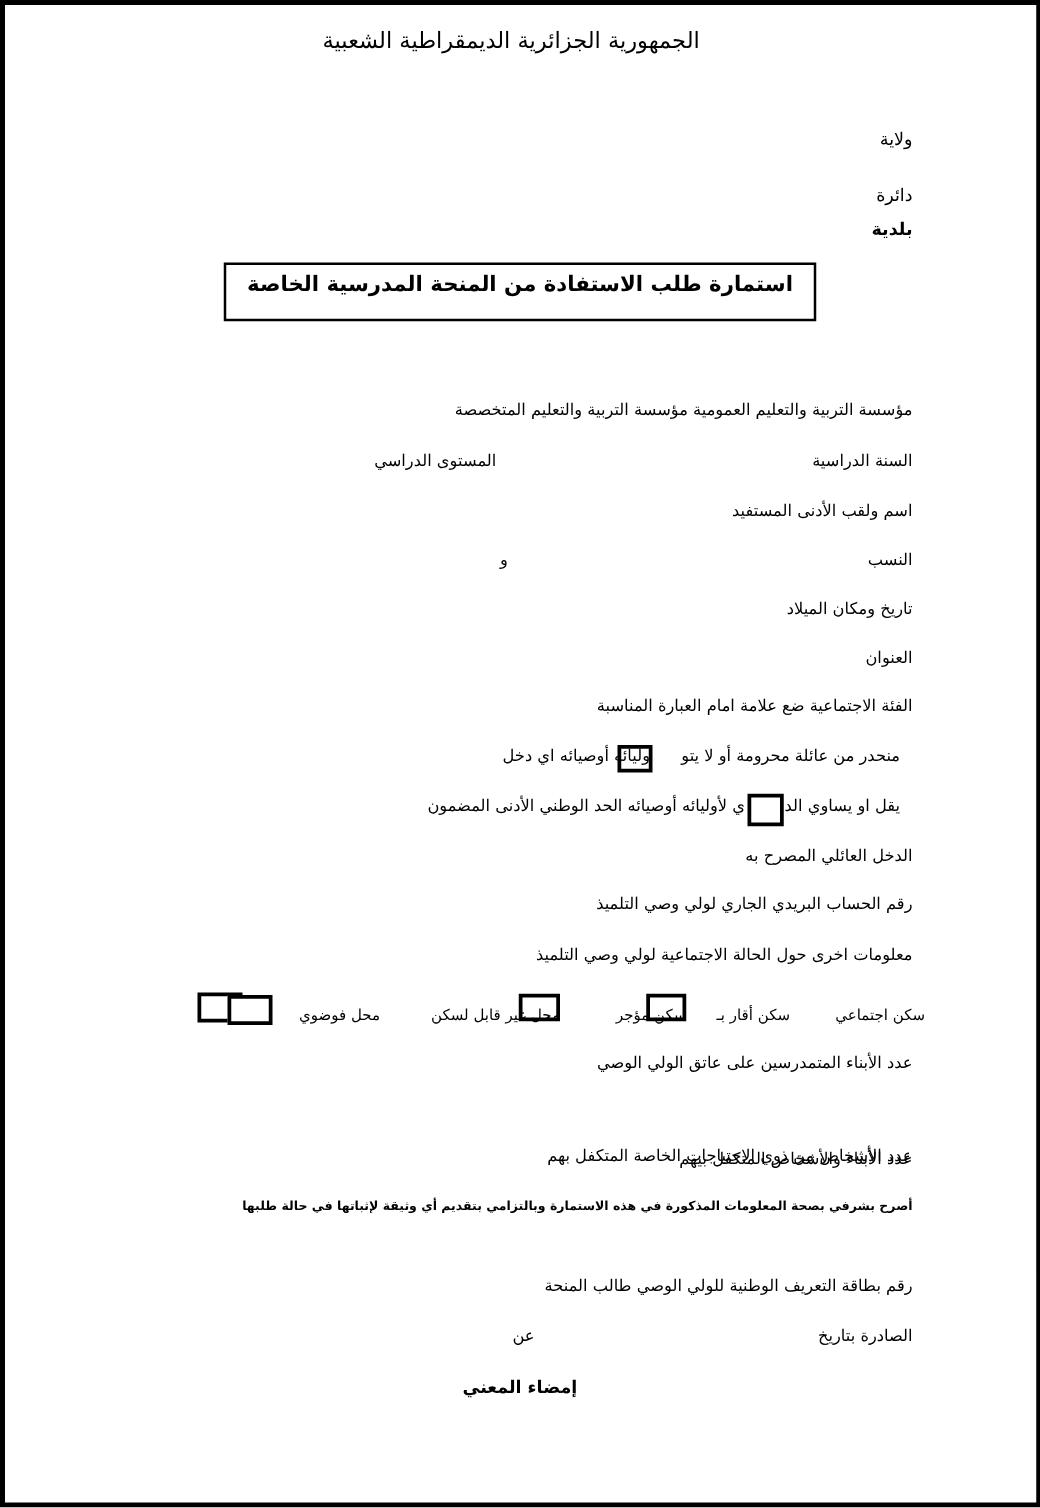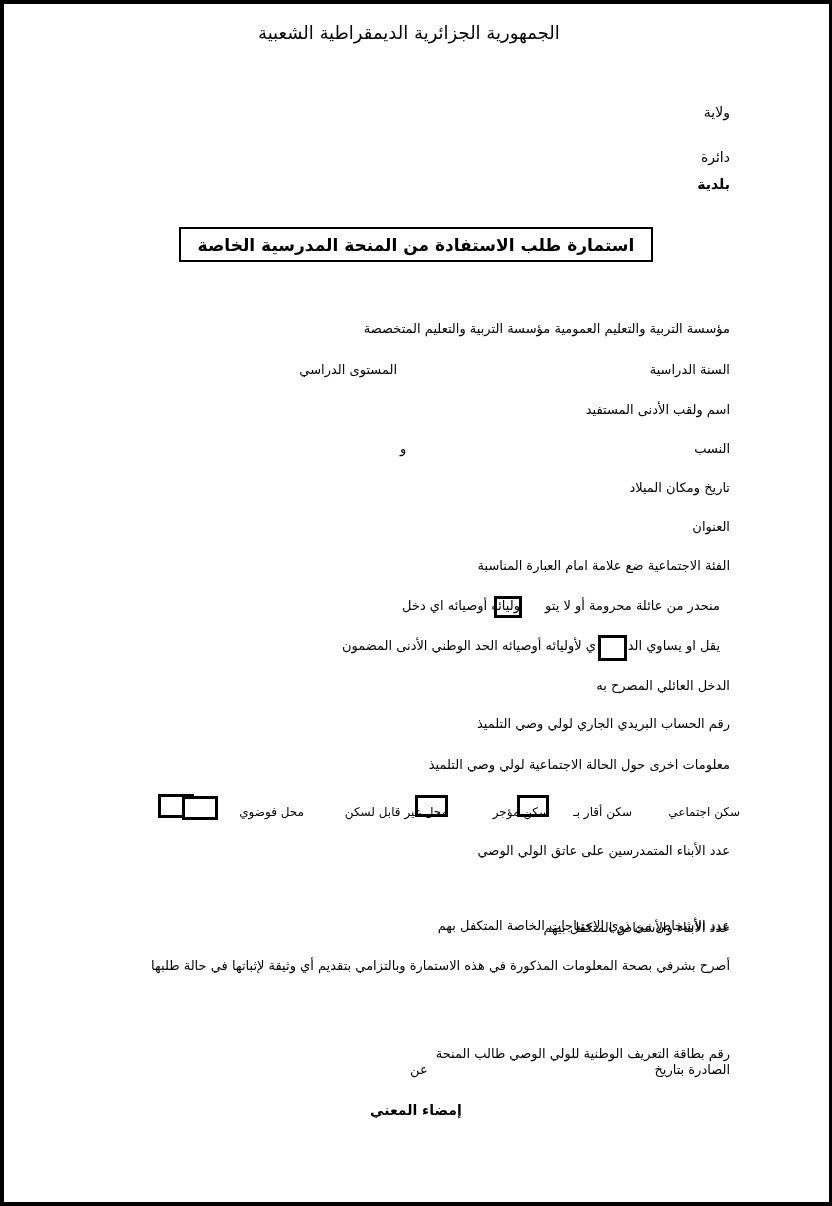--- a/index.html
+++ b/index.html
@@ -19,35 +19,35 @@
       color: #000;
       direction: rtl;
       white-space: nowrap;
       font-size: 13px;
       line-height: 16px;
     }
     .r { right: 102px; }
     .header-title { font-size: 18px; line-height: 22px; top: 22px; left: 258px; }
     .admin { font-size: 14px; margin-top: 36px; }
     .form-title-box {
-      position: absolute; left: 179px; top: 227px; width: 474px; height: 35px;
+      position: absolute; left: 179px; top: 210px; width: 474px; height: 47px;
       box-sizing: border-box; border: 2px solid #000;
     }
     .form-title {
       position: absolute; left: 0; right: 0; top: 6px; text-align: center;
       font-family: "DejaVu Sans", sans-serif; font-weight: bold; font-size: 17px;
       line-height: 20px; direction: rtl;
     }
     .bold { font-weight: bold; }
     .cb {
       position: absolute; box-sizing: border-box; border: 3px solid #000; background: #fff;
     }
     .declaration {
       position: absolute; right: 102px; top: 956px; width: 630px;
-      font-family: "DejaVu Sans", sans-serif; font-weight: normal; font-size: 13px;
+      font-family: "DejaVu Sans", sans-serif; font-weight: bold; font-size: 10px;
       line-height: 20px; direction: rtl; text-align: right; white-space: normal;
     }
   </style>
 </head>
 <body>
 
 <div class="frame"></div>
 
 <div class="t header-title">الجمهورية الجزائرية الديمقراطية الشعبية</div>
 <div class="t admin r" style="top:68px;">ولاية</div>
@@ -89,17 +89,17 @@
 <div class="t" style="top:804px; right:528px; font-size:12px;">محل فوضوي</div>
 <div class="cb" style="left:158px; top:794px; width:36px; height:24px;"></div>
 <div class="cb" style="left:182px; top:796px; width:36px; height:24px;"></div>
 
 <div class="t r" style="top:843px;">عدد الأبناء المتمدرسين على عاتق الولي   الوصي</div>
 <div class="t r" style="top:880px;margin-top:40px;">عدد الأبناء والأشخاص المتكفل بيهم</div>
 <div class="t r" style="top:918px;">عدد الأشخاص من ذوي الاحتياجات الخاصة المتكفل بهم</div>
 
 <div class="declaration">أصرح بشرفي   بصحة المعلومات المذكورة في هذه الاستمارة    وبالتزامي بتقديم أي وثيقة لإثباتها في حالة طلبها</div>
 
-<div class="t r" style="top:1022px;margin-top:24px;">رقم بطاقة التعريف الوطنية للولي   الوصي   طالب المنحة</div>
+<div class="t r" style="top:1022px;">رقم بطاقة التعريف الوطنية للولي   الوصي   طالب المنحة</div>
 <div class="t r" style="top:1062px;">الصادرة بتاريخ</div>
 <div class="t" style="top:1062px; left:410px;">عن</div>
 
 <div class="t bold" style="top:1102px; left:370px; font-size:14px;">إمضاء المعني</div>
 
 </body></html>

